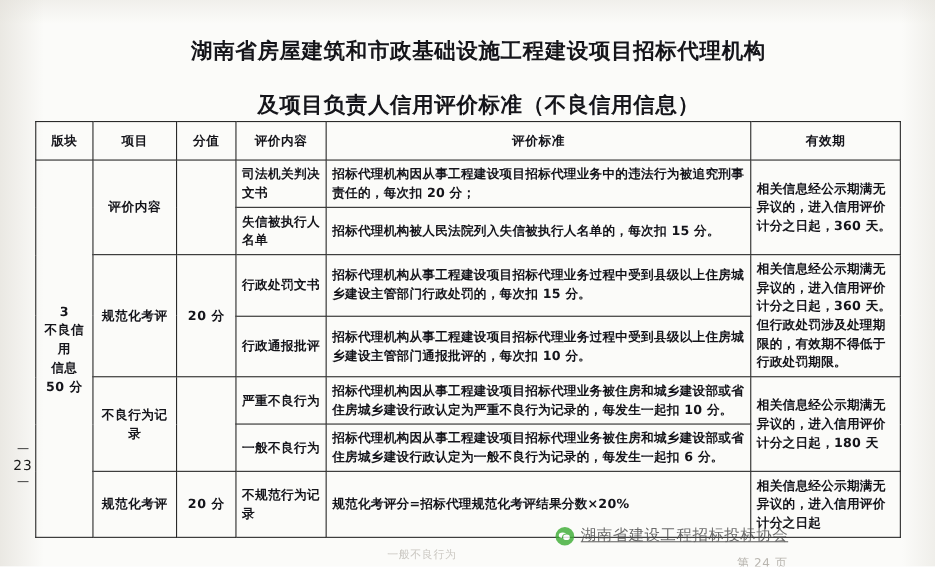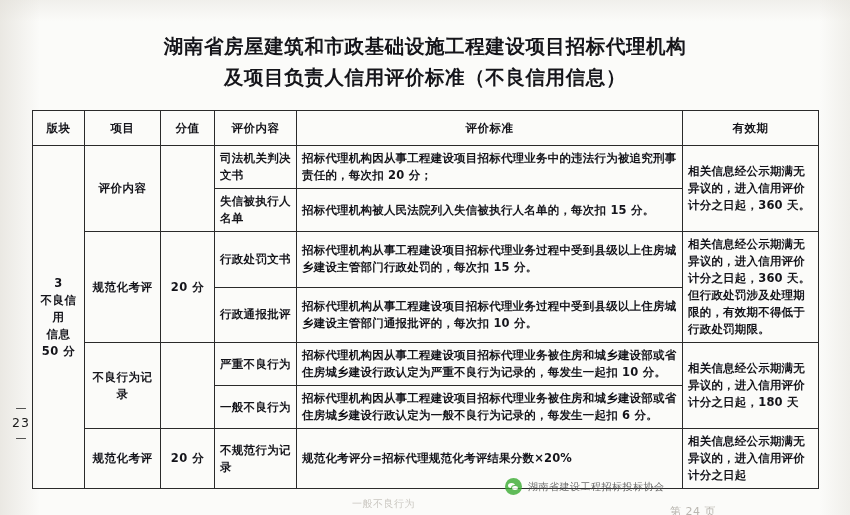--- a/index.html
+++ b/index.html
@@ -27,36 +27,36 @@
     position: absolute;
     left: 0; top: 0; right: 0; bottom: 0;
     background:
       linear-gradient(to right, rgba(225,222,215,0.65) 0px, rgba(255,255,255,0) 40px),
       linear-gradient(to left, rgba(228,226,219,0.5) 0px, rgba(255,255,255,0) 30px),
       linear-gradient(to bottom, rgba(230,228,222,0.5) 0px, rgba(255,255,255,0) 22px);
     pointer-events: none;
   }
   .title-block {
     position: absolute;
-    left: 80px;
+    left: 90px;
     top: 32px;
     width: 690px;
     text-align: center;
     color: #15151a;
   }
   .title-line {
     font-family: "DejaVu Sans", "Liberation Sans", sans-serif;
     font-weight: bold;
     font-size: 19.5px;
     letter-spacing: 0.6px;
     line-height: 30px;
     white-space: nowrap;
   }
   .title-line.second {
-    margin-top: 1px;
+    margin-top: 19px;
   }
 
   table.main {
     position: absolute;
     left: 32px;
     top: 110px;
     width: 786px;
     border-collapse: collapse;
     table-layout: fixed;
     color: #14141a;
@@ -165,24 +165,25 @@
   .wm-badge::after {
     content: "";
     position: absolute;
     left: 7px; top: 7.5px;
     width: 6px; height: 4.5px;
     background: #ffffff;
     border-radius: 50%;
     box-shadow: 0 0 0 1px #3fae36;
   }
   .wm-text {
-    font-size: 10px;
+    font-size: 14px;
     color: #4b4b4b;
     letter-spacing: 0.5px;
     white-space: nowrap;
+    text-decoration: underline;
   }
   .faint-footer {
     position: absolute;
     left: 640px;
     top: 504px;
     font-size: 11px;
     color: #b9b6b0;
     letter-spacing: 0.5px;
     white-space: nowrap;
     margin-left: 30px;

